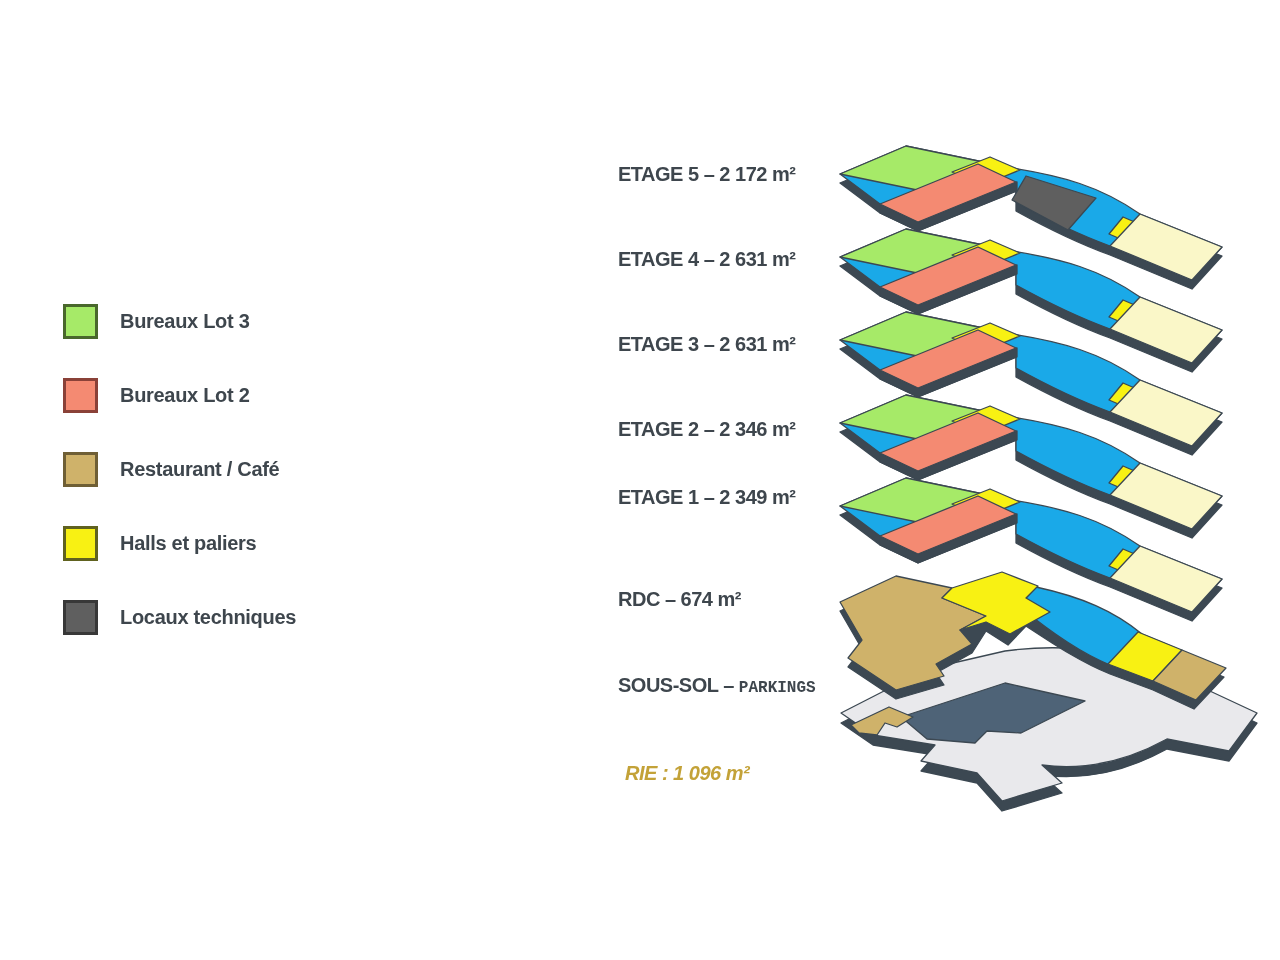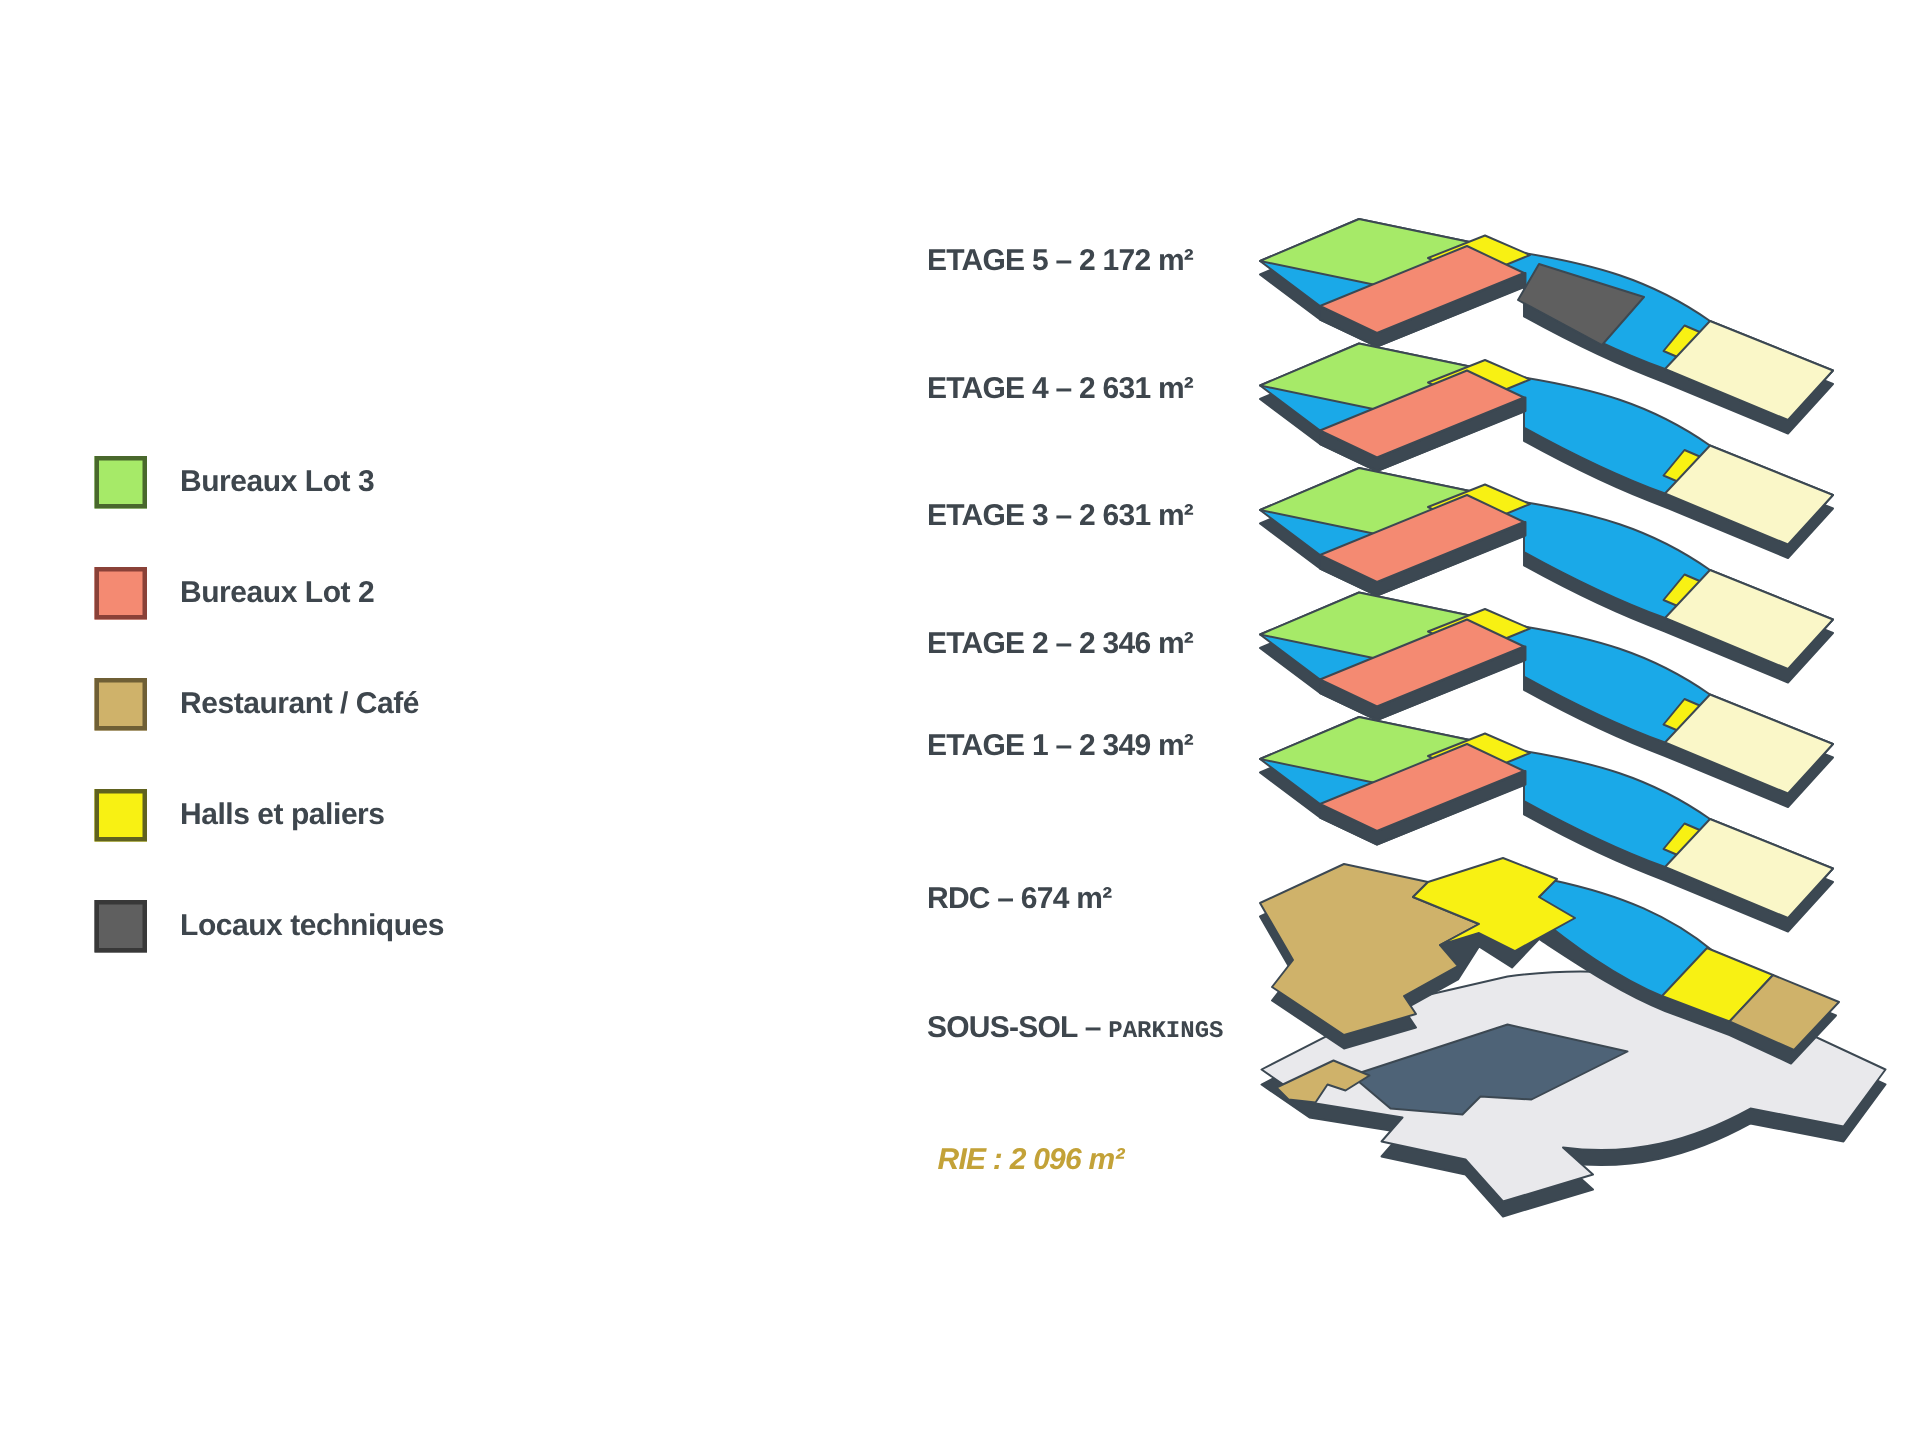--- a/index.html
+++ b/index.html
@@ -92,21 +92,21 @@
 
   <div class="floor-label f0">ETAGE 5 – 2 172 m²</div>
   <div class="floor-label f1">ETAGE 4 – 2 631 m²</div>
   <div class="floor-label f2">ETAGE 3 – 2 631 m²</div>
   <div class="floor-label f3">ETAGE 2 – 2 346 m²</div>
   <div class="floor-label f4">ETAGE 1 – 2 349 m²</div>
   <div class="floor-label f5">RDC – 674 m²</div>
   <div class="floor-label f6">
     <span>SOUS-SOL – </span><span class="fl-suffix">PARKINGS</span>
   </div>
-  <div class="floor-label rie">RIE : 2 096 m²</div>
+  <div class="floor-label rie">RIE : 1 096 m²</div>
 
   <svg class="stack" width="470" height="740" viewBox="0 0 470 740" aria-hidden="true">
     <defs>
       <g id="floor-shape">
         <path class="z-edge" transform="translate(0,9)" d="M 0,34 L 66,6 L 172,28 C 222,36 260,46 300,74 L 382,107 L 352,140 L 270,106 C 240,95 205,78 176,62 L 176,42 L 78,82 L 40,64 Z"></path>
         <path class="z-cyan" d="M 0,34 L 66,6 L 172,28 C 222,36 260,46 300,74 L 382,107 L 352,140 L 270,106 C 240,95 205,78 176,62 L 176,42 L 78,82 L 40,64 Z"></path>
         <polygon class="z-green" points="0,34 66,6 172,28 106,56"></polygon>
         <polygon class="z-yellow" points="112,32 150,17 180,30 141,46"></polygon>
         <path class="z-edge" d="M 40,64 L 40,73 L 78,91 L 177,51 L 177,42 L 78,82 Z"></path>
         <polygon class="z-salmon" points="40,64 138,24 176,42 78,82"></polygon>

